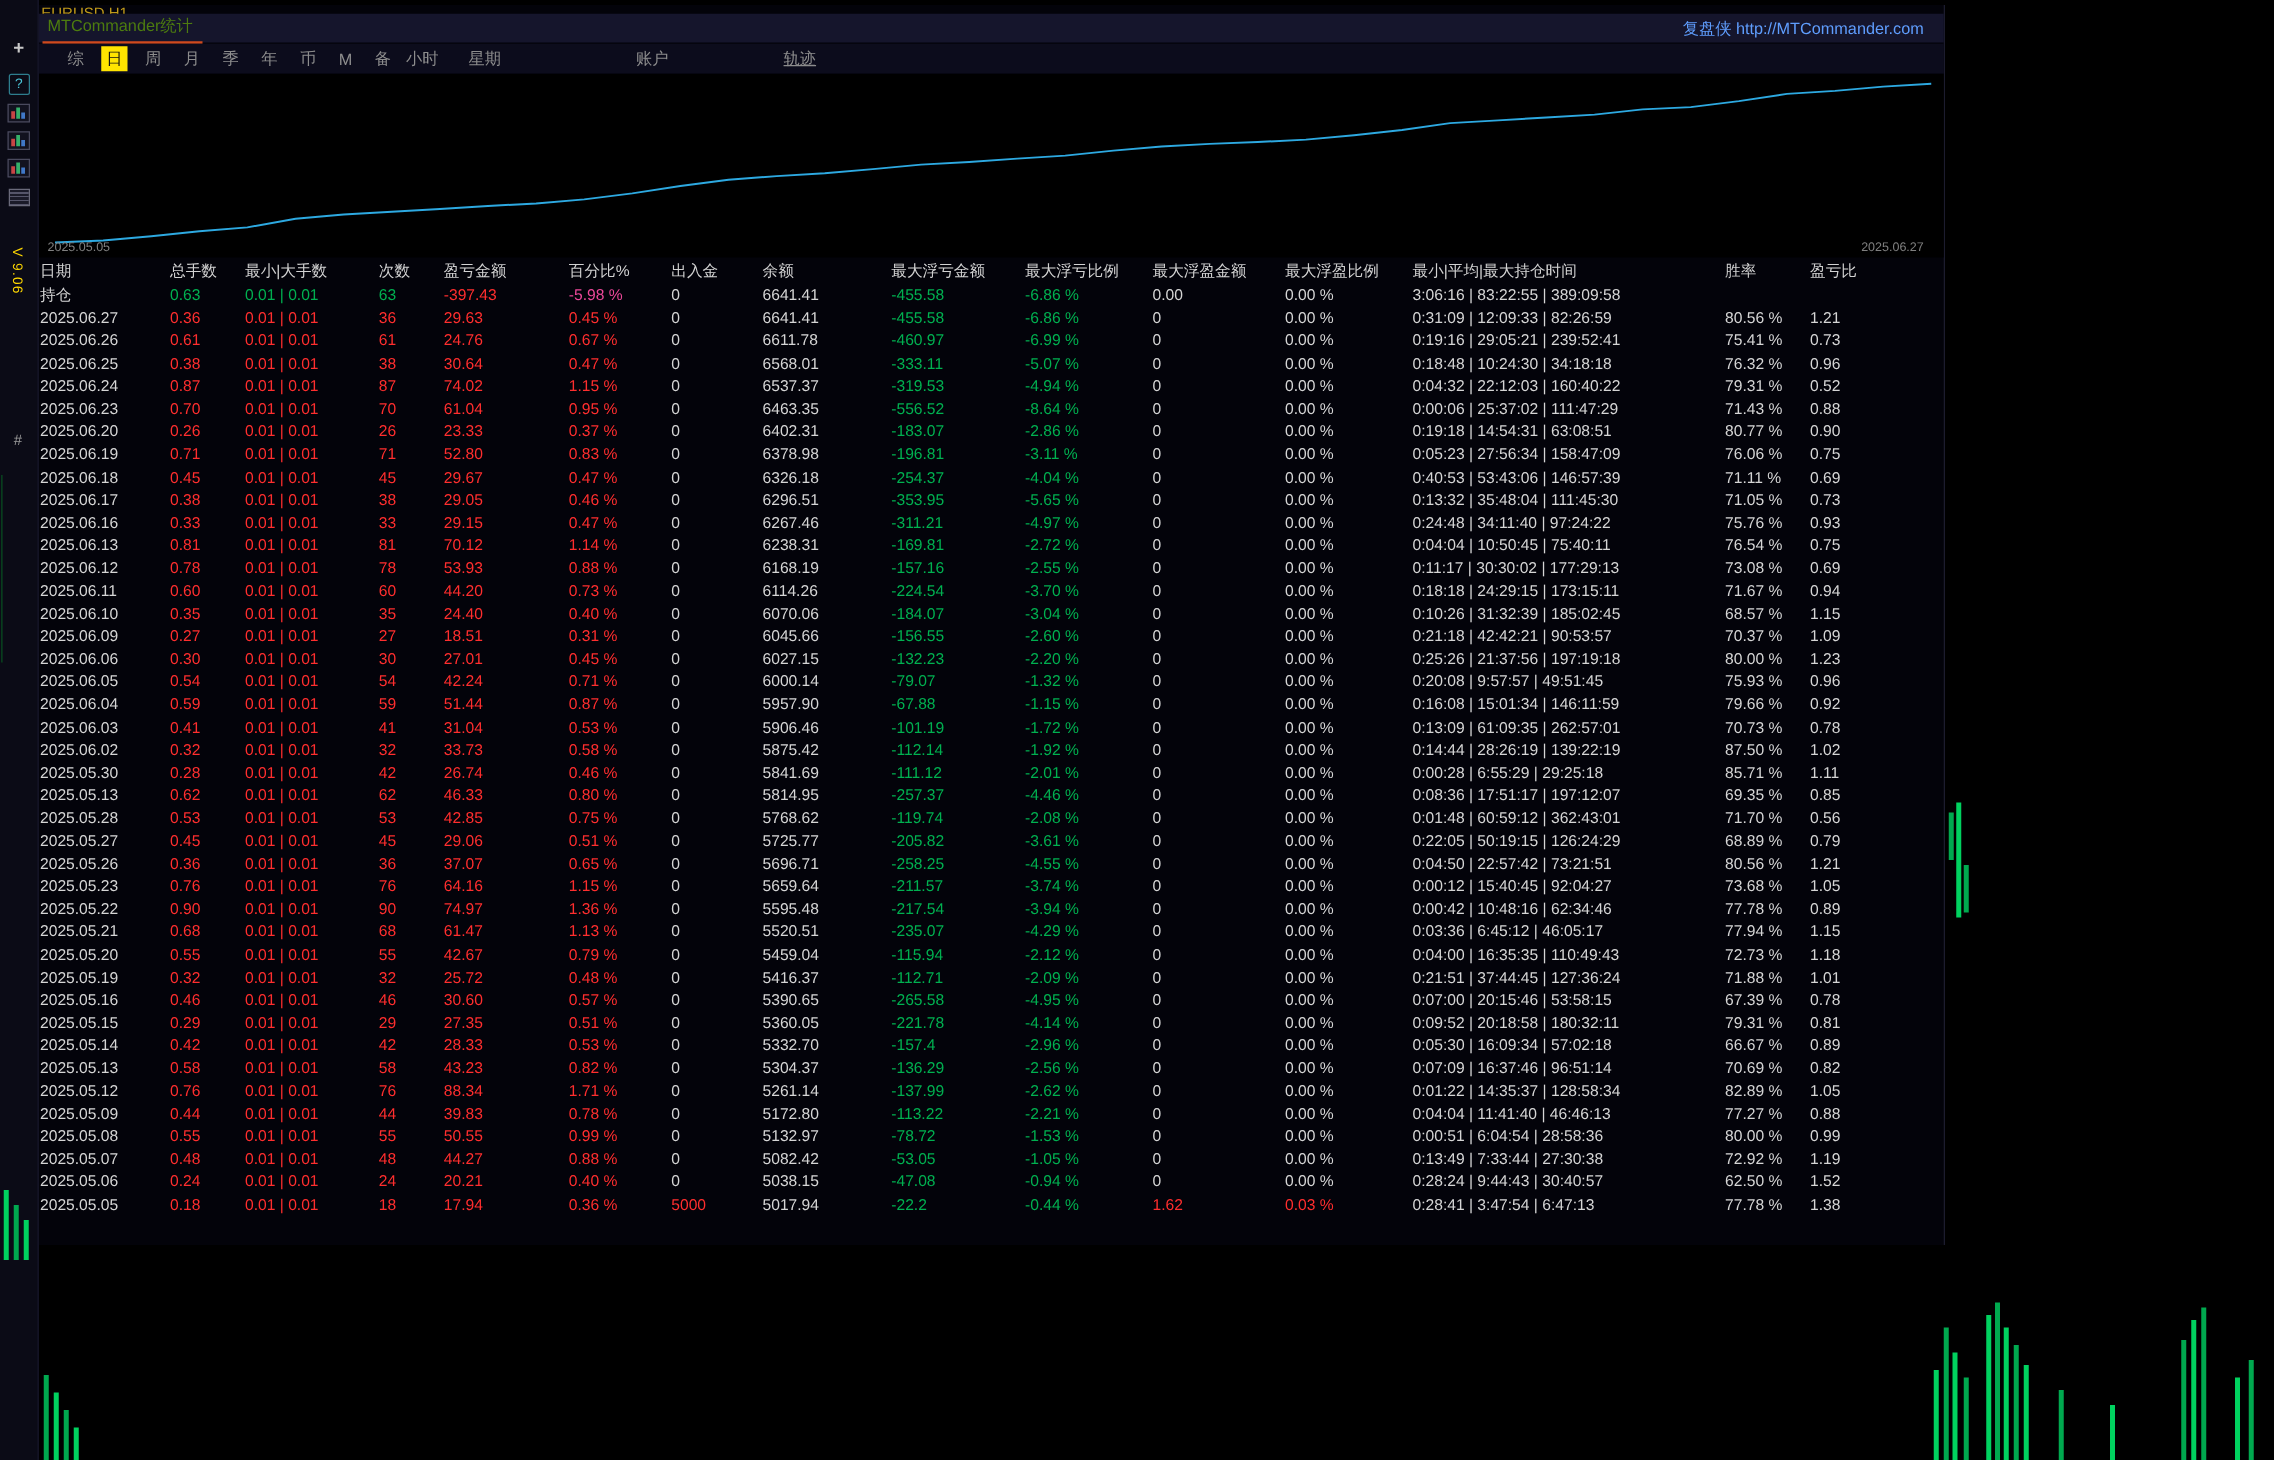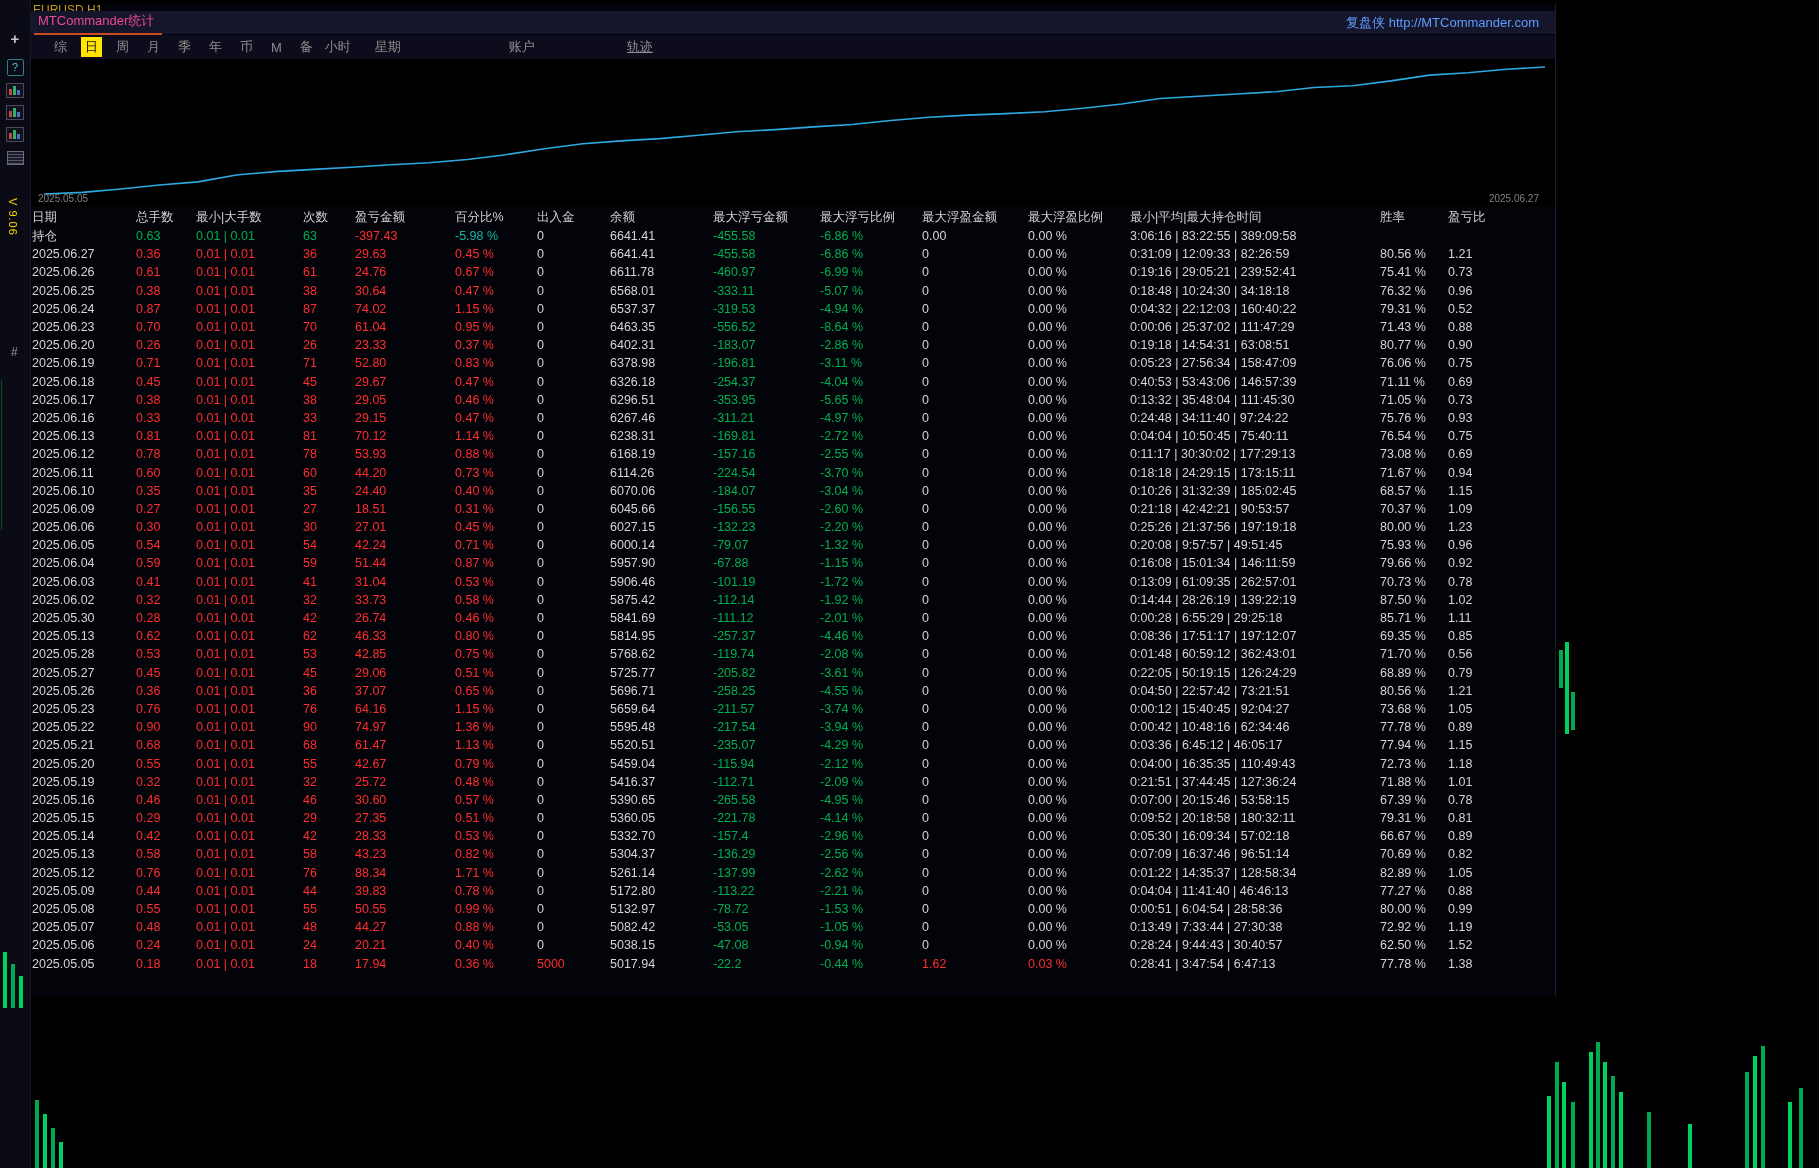--- a/index.html
+++ b/index.html
@@ -22,38 +22,38 @@
   .version{position:absolute;top:198px;left:7px;writing-mode:vertical-rl;color:#ffd800;font-size:11px;letter-spacing:1px;}
   .hash{position:absolute;top:345px;left:11px;color:#9a9a9a;font-size:12px;}
 
   
   .panel{position:absolute;left:30px;top:4px;width:1525px;height:992px;background:#03030a;
          border-right:1px solid #1c1c2e;z-index:4;}
   .symbol-peek{position:absolute;top:0;left:3px;height:7px;overflow:hidden;color:#c09a1a;
                font-size:12px;line-height:13px;z-index:6;white-space:nowrap;}
   .title-bar{position:absolute;top:7px;left:0;right:0;height:23px;background:#15152c;
              display:flex;align-items:center;}
-  .title{margin-left:4px;color:#ec4899;font-size:13px;padding:2px 8px 3px 4px;border-bottom:2px solid #cf4a1e;}
+  .title{margin-left:4px;color:#4d7c0f;font-size:13px;padding:2px 8px 3px 4px;border-bottom:2px solid #cf4a1e;}
   .brand{margin-left:auto;margin-right:16px;color:#5f9dfd;font-size:13px;text-decoration:none;}
   .tab-bar{position:absolute;top:31px;left:0;right:0;height:24px;background:#0c0c1c;
            display:flex;align-items:center;padding-left:20px;font-size:13px;color:#8d8d8d;}
   .tab{padding:1px 4px;white-space:nowrap;}
   .tab.active{background:#ffe400;color:#101010;}
 
   .chart-area{position:absolute;top:55px;left:0;width:1525px;height:147px;background:#000;}
   .chart-area svg{display:block;}
   .date-label{position:absolute;bottom:2px;font-size:10px;color:#808080;}
   .dl-left{left:8px;}
   .dl-right{right:16px;}
 
   table.stats{position:absolute;top:203px;left:0;width:1502px;border-collapse:collapse;table-layout:fixed;}
   .stats th{font-weight:normal;text-align:left;color:#d2d2d2;font-size:12.5px;height:20px;
             padding:0 0 0 2px;white-space:nowrap;overflow:hidden;}
   .stats td{font-size:12.5px;height:18.2px;padding:0 0 0 2px;white-space:nowrap;overflow:hidden;}
-  .c-w{color:#d5d5d5}.c-r{color:#ff2e2e}.c-g{color:#00b050}.c-t{color:#14b8a6}
+  .c-w{color:#d5d5d5}.c-r{color:#ff2e2e}.c-g{color:#00b050}.c-t{color:#ec4899}
 
   
   .decor{position:absolute;left:0;top:0;width:1819px;height:1168px;z-index:6;pointer-events:none;}
   .candle{position:absolute;width:4px;}
   .cA{background:#00a94f;}
   .cB{background:#00d25f;}
   .faint-line{position:absolute;width:1px;background:#0c3;opacity:.35;}
 </style>
 </head>
 <body>

